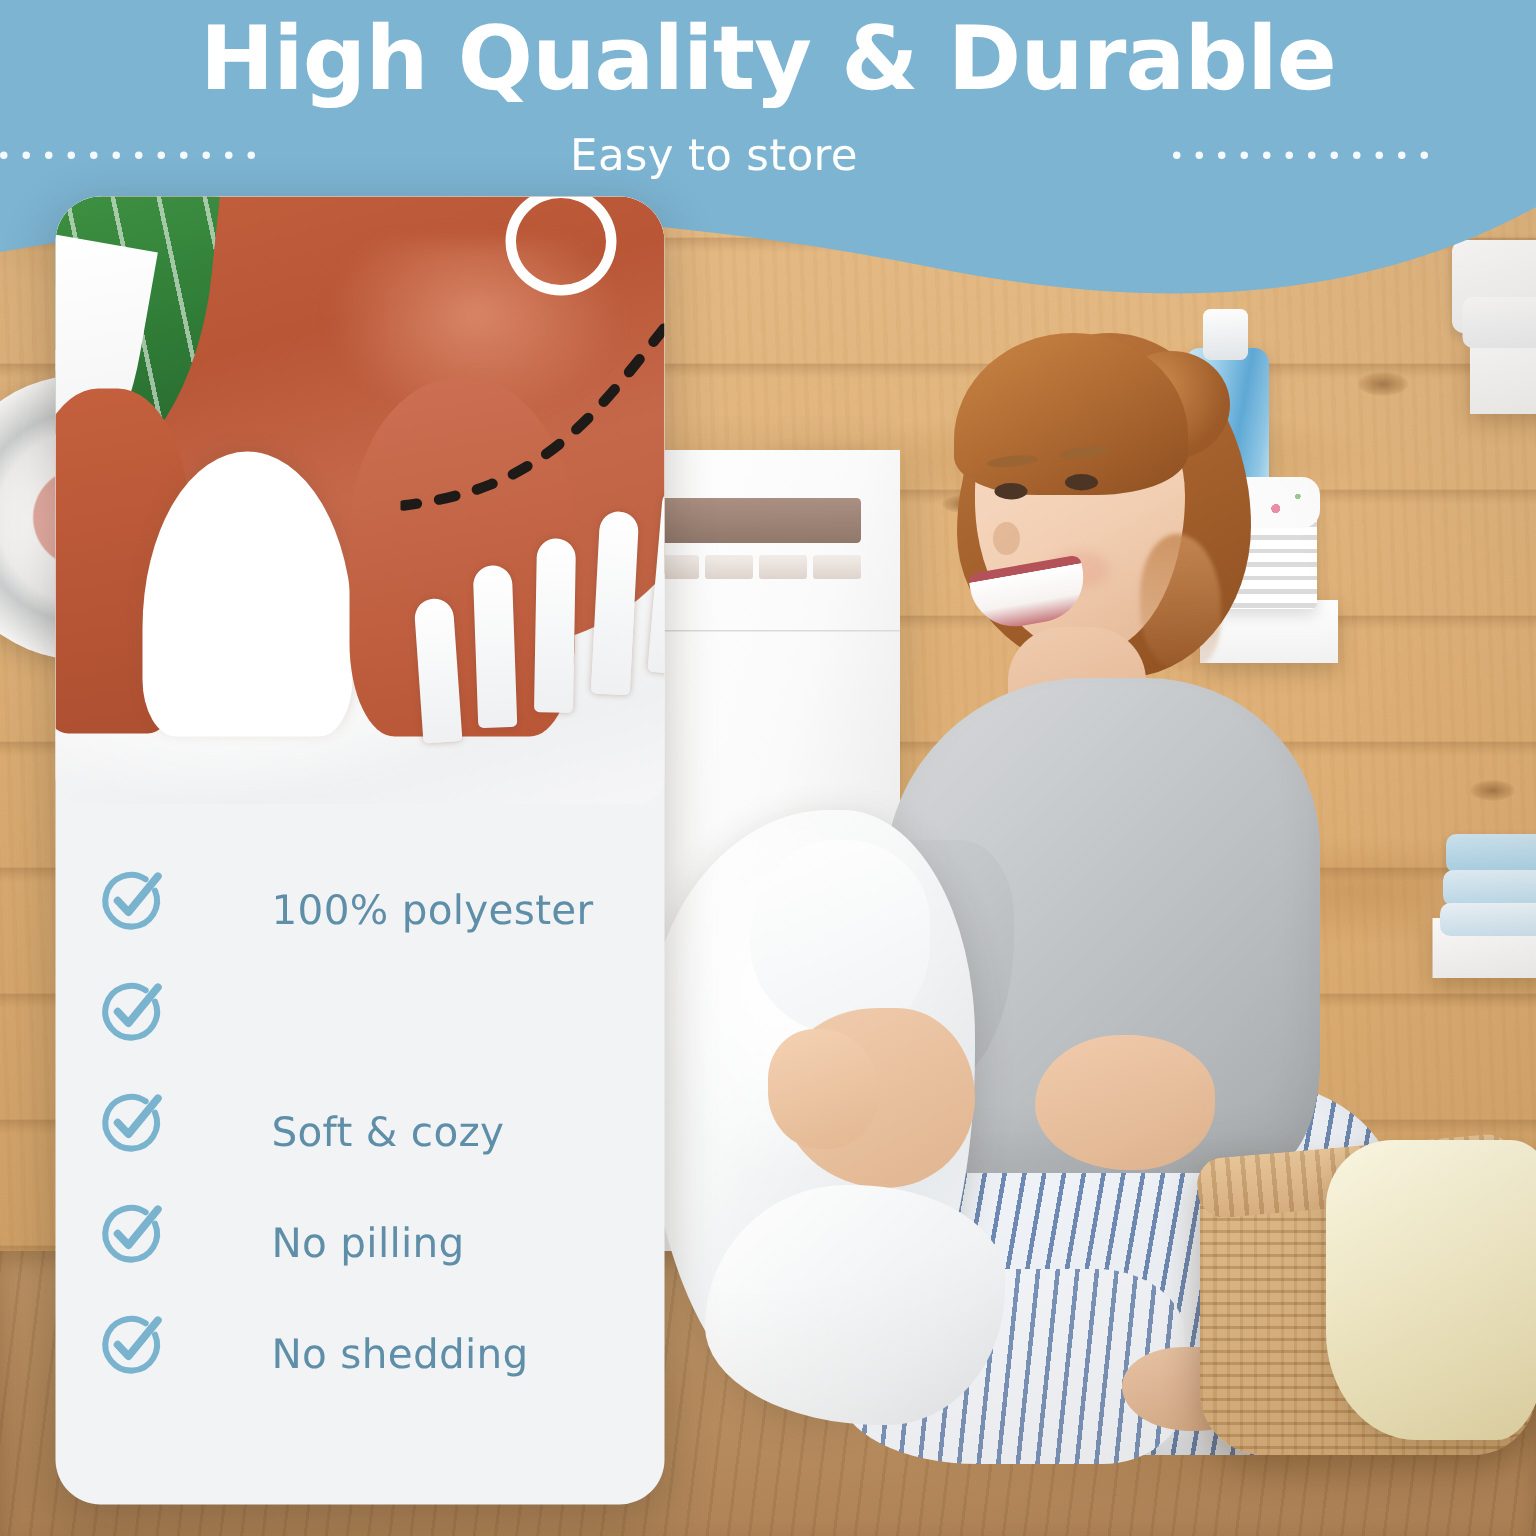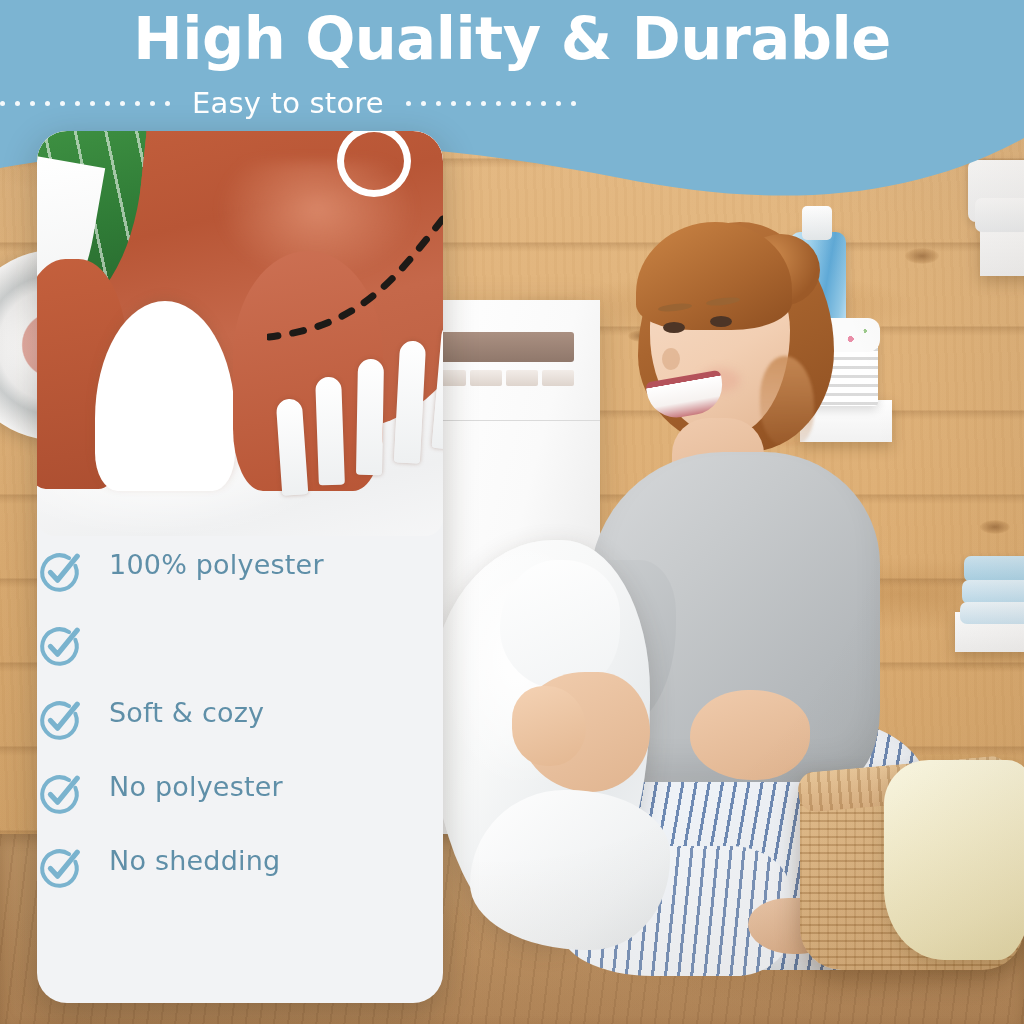--- a/index.html
+++ b/index.html
@@ -270,21 +270,21 @@
   .banner{position:absolute;left:0;top:0;width:1024px;height:210px;}
   .banner svg{display:block;}
   .banner-title{
     position:absolute;left:0;top:8px;width:1024px;text-align:center;
     font-family:"DejaVu Sans", sans-serif;
     font-weight:bold;font-size:59px;letter-spacing:-.5px;color:#ffffff;
     line-height:1.05;white-space:nowrap;
   }
   .banner-sub-row{
     position:absolute;left:0;top:86px;width:952px;
-    display:flex;align-items:center;justify-content:flex-start;gap:22px;
+    display:flex;align-items:center;justify-content:space-between;gap:22px;
   }
   .dots{display:flex;align-items:center;gap:10px;}
   .dot{width:5px;height:5px;border-radius:50%;background:#ffffff;opacity:.92;}
   .banner-sub{
     font-family:"DejaVu Sans", sans-serif;
     font-size:29px;color:#ffffff;white-space:nowrap;letter-spacing:.2px;
   }
 
   
   .card{
@@ -365,21 +365,21 @@
     box-shadow:0 0 4px rgba(120,70,50,.35);
   }
   .cp-handle{
     position:absolute;left:300px;top:-6px;width:60px;height:58px;
     border:7px solid #ffffff;border-radius:50%;
     background:transparent;
   }
 
   
   .list{position:absolute;left:0;top:418px;width:406px;padding:0;}
-  .item{display:flex;align-items:flex-start;height:74px;}
+  .item{display:flex;align-items:flex-end;height:74px;padding-left:28px;gap:44px;}
   .chk{flex:0 0 auto;width:46px;height:46px;margin-right:26px;}
   .item-label{
     font-family:"DejaVu Sans", sans-serif;
     font-size:27px;color:#5f8fa8;letter-spacing:.2px;white-space:nowrap;
   }
 </style>
 </head>
 <body>
 
 <div id="stage">
@@ -546,21 +546,21 @@
           <path d="M14,24.5 L21.5,32.5 L42,7.5" fill="none" stroke="#7ab3ce" stroke-width="5.4" stroke-linecap="round" stroke-linejoin="round"></path>
         </svg>
         <span class="item-label">Soft &amp; cozy</span>
       </div>
 
       <div class="item">
         <svg class="chk" viewBox="0 0 48 48" aria-hidden="true">
           <path d="M40,17.5 A18,18 0 1 1 33.5,9.6" fill="none" stroke="#7ab3ce" stroke-width="4.2" stroke-linecap="round"></path>
           <path d="M14,24.5 L21.5,32.5 L42,7.5" fill="none" stroke="#7ab3ce" stroke-width="5.4" stroke-linecap="round" stroke-linejoin="round"></path>
         </svg>
-        <span class="item-label">No polyester</span>
+        <span class="item-label">No pilling</span>
       </div>
 
 
       <div class="item">
         <svg class="chk" viewBox="0 0 48 48" aria-hidden="true">
           <path d="M40,17.5 A18,18 0 1 1 33.5,9.6" fill="none" stroke="#7ab3ce" stroke-width="4.2" stroke-linecap="round"></path>
           <path d="M14,24.5 L21.5,32.5 L42,7.5" fill="none" stroke="#7ab3ce" stroke-width="5.4" stroke-linecap="round" stroke-linejoin="round"></path>
         </svg>
         <span class="item-label">No shedding</span>
       </div>

